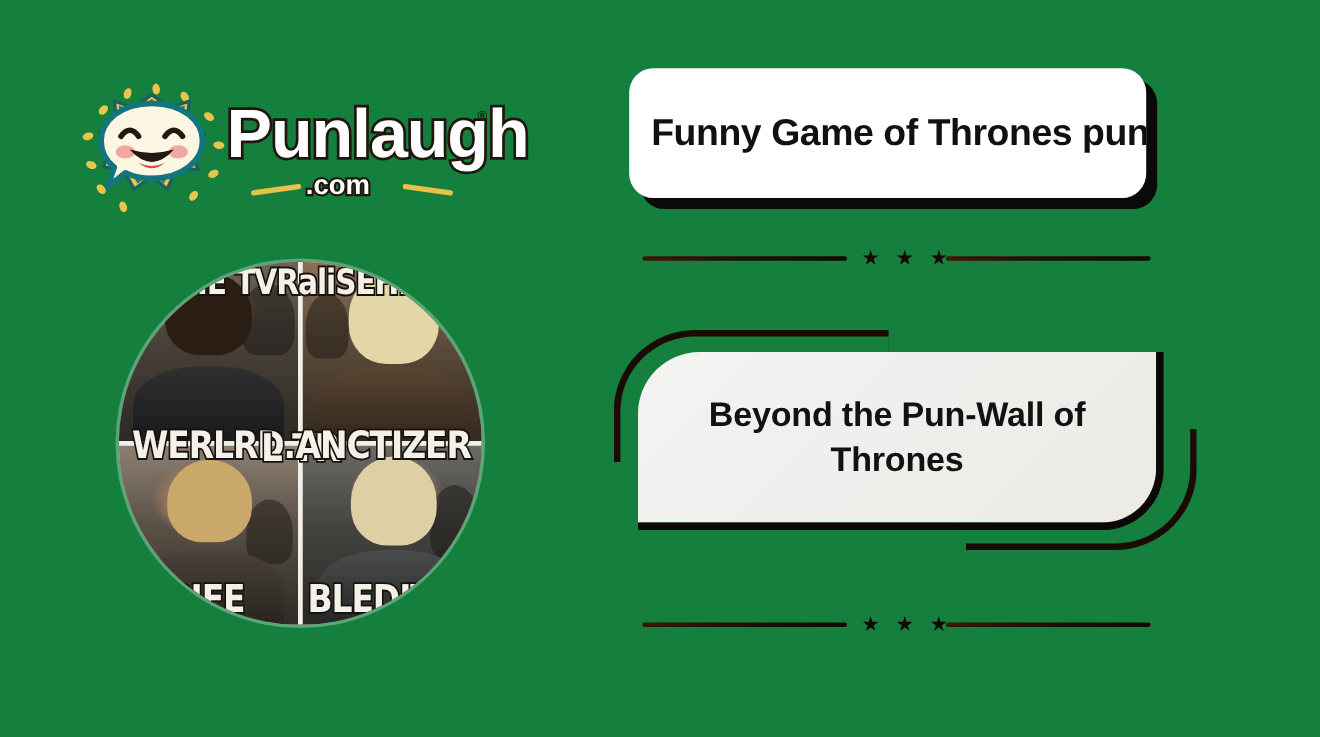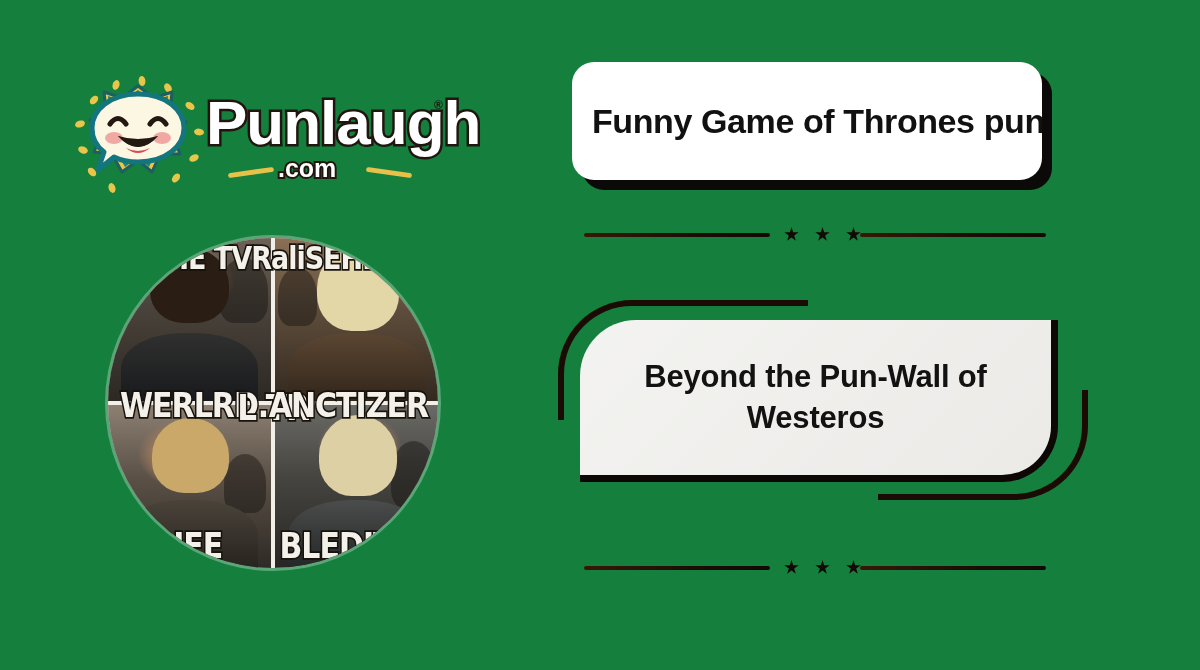--- a/index.html
+++ b/index.html
@@ -426,21 +426,21 @@
     <span class="star s1"></span>
     <span class="star s2"></span>
     <span class="star s3"></span>
     <span class="line line-r"></span>
   </div>
 
   <div class="card-sub">
     <span class="bracket-tl"></span>
     <span class="bracket-br"></span>
     <div class="panel">
-      <span>Beyond the Pun-Wall of Westeros</span>
+      <span>Beyond the Pun-Wall of Thrones</span>
     </div>
   </div>
 
   <div class="divider divider-bottom">
     <span class="line line-l"></span>
     <span class="star s1"></span>
     <span class="star s2"></span>
     <span class="star s3"></span>
     <span class="line line-r"></span>
   </div>

